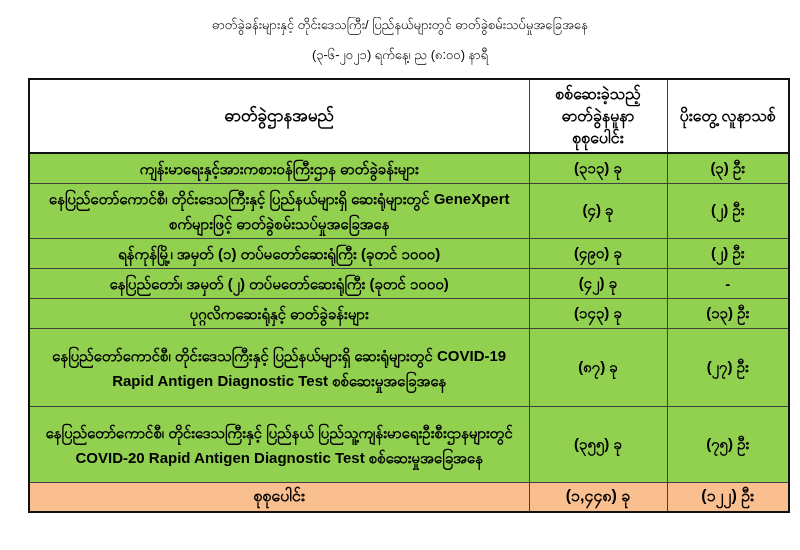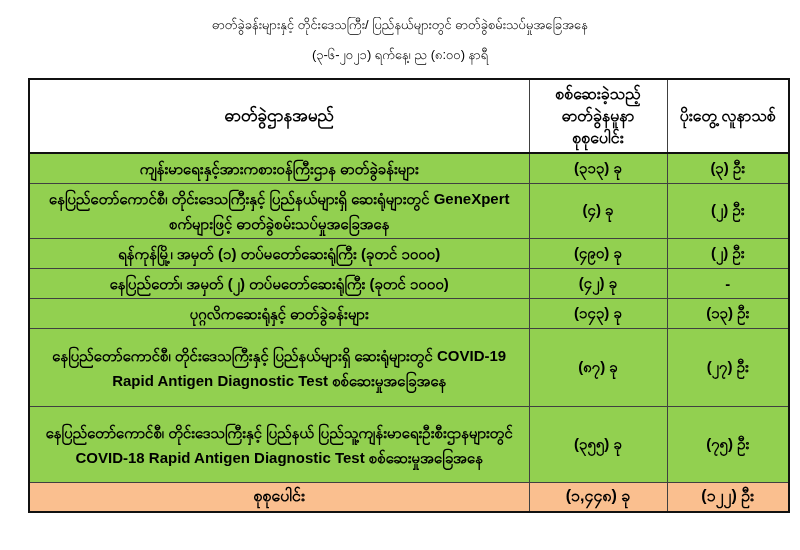--- a/index.html
+++ b/index.html
@@ -107,21 +107,21 @@
         <td class="lab-cell">ပုဂ္ဂလိကဆေးရုံနှင့် ဓာတ်ခွဲခန်းများ</td>
         <td class="num-cell">(၁၄၃) ခု</td>
         <td class="num-cell">(၁၃) ဦး</td>
       </tr>
       <tr class="row-green rh-3">
         <td class="lab-cell">နေပြည်တော်ကောင်စီ၊ တိုင်းဒေသကြီးနှင့် ပြည်နယ်များရှိ ဆေးရုံများတွင် COVID-19 Rapid Antigen Diagnostic Test စစ်ဆေးမှုအခြေအနေ</td>
         <td class="num-cell">(၈၇) ခု</td>
         <td class="num-cell">(၂၇) ဦး</td>
       </tr>
       <tr class="row-green rh-3b">
-        <td class="lab-cell">နေပြည်တော်ကောင်စီ၊ တိုင်းဒေသကြီးနှင့် ပြည်နယ် ပြည်သူ့ကျန်းမာရေးဦးစီးဌာနများတွင် COVID-18 Rapid Antigen Diagnostic Test စစ်ဆေးမှုအခြေအနေ</td>
+        <td class="lab-cell">နေပြည်တော်ကောင်စီ၊ တိုင်းဒေသကြီးနှင့် ပြည်နယ် ပြည်သူ့ကျန်းမာရေးဦးစီးဌာနများတွင် COVID-20 Rapid Antigen Diagnostic Test စစ်ဆေးမှုအခြေအနေ</td>
         <td class="num-cell">(၃၅၅) ခု</td>
         <td class="num-cell">(၇၅) ဦး</td>
       </tr>
       <tr class="row-total rh-t">
         <td>စုစုပေါင်း</td>
         <td class="num-cell">(၁,၄၄၈) ခု</td>
         <td class="num-cell">(၁၂၂) ဦး</td>
       </tr>
     </tbody>
   </table>

